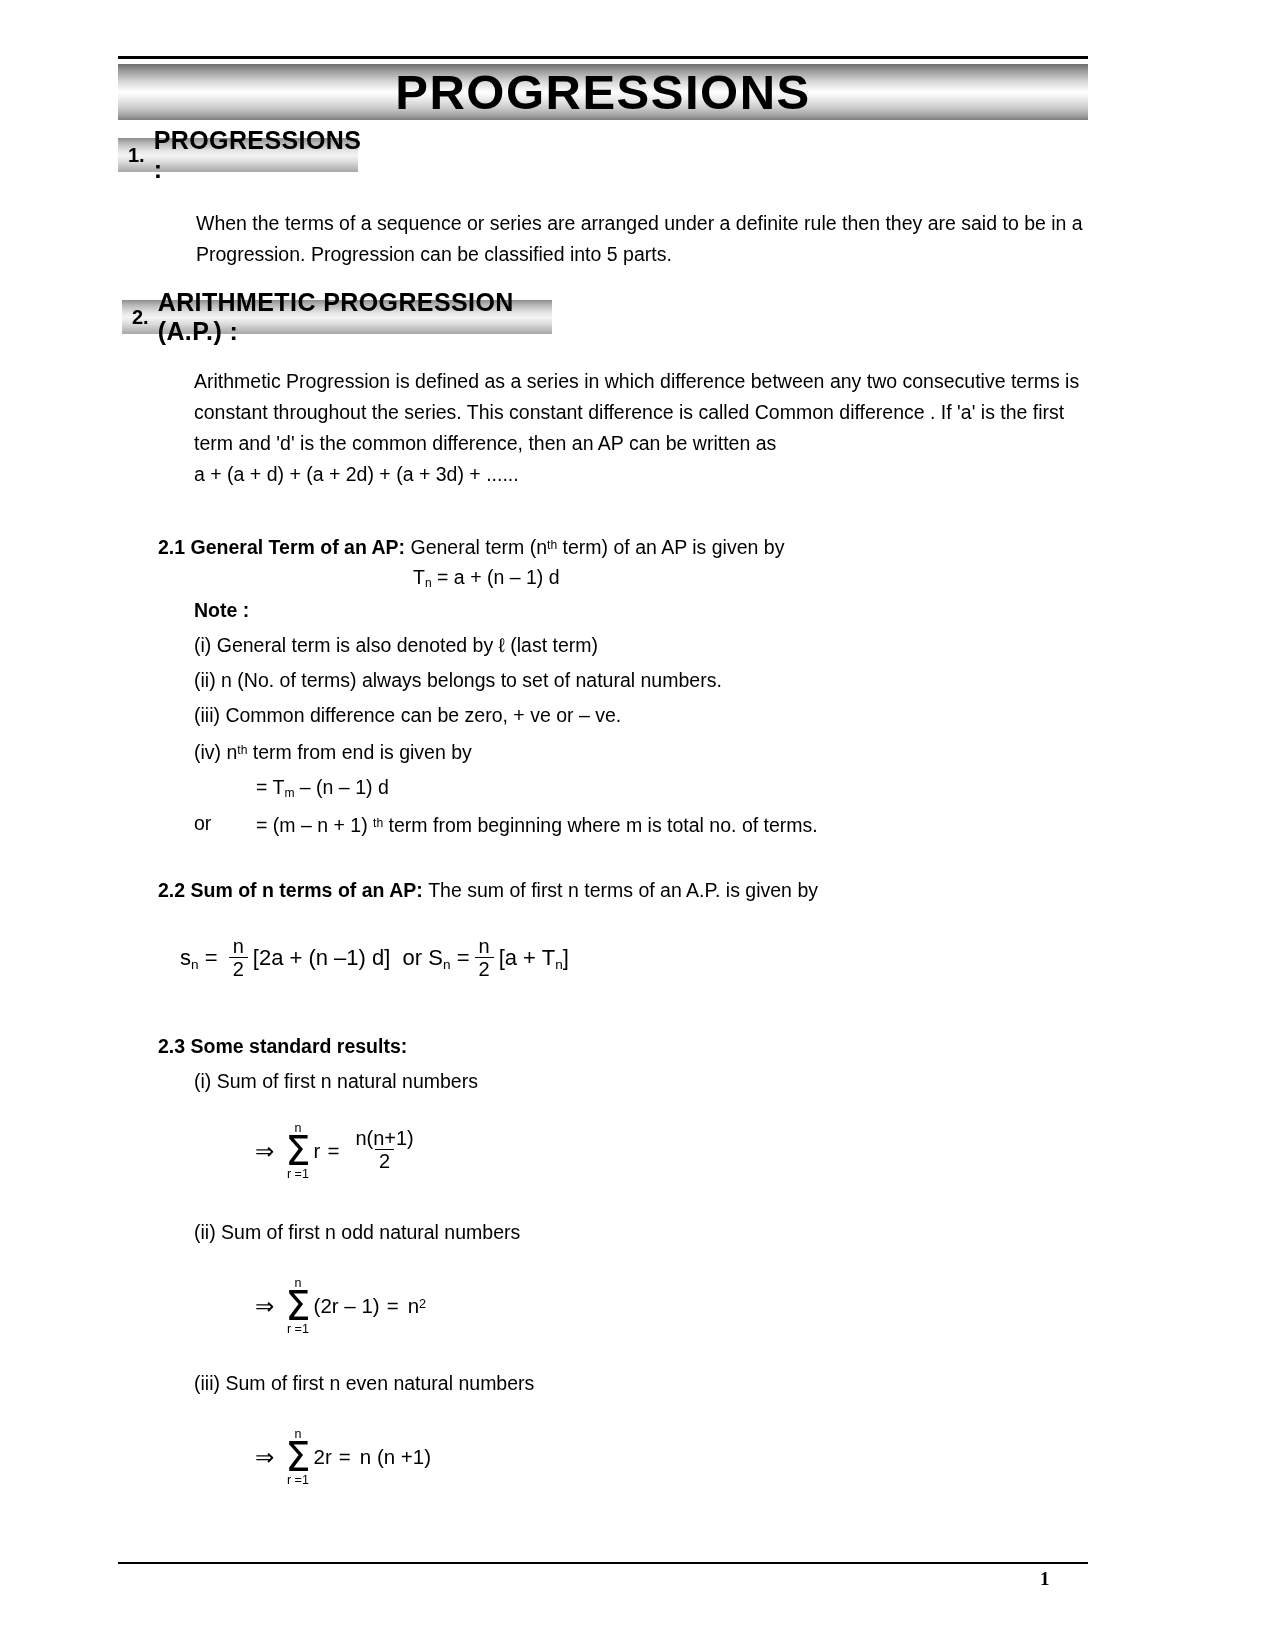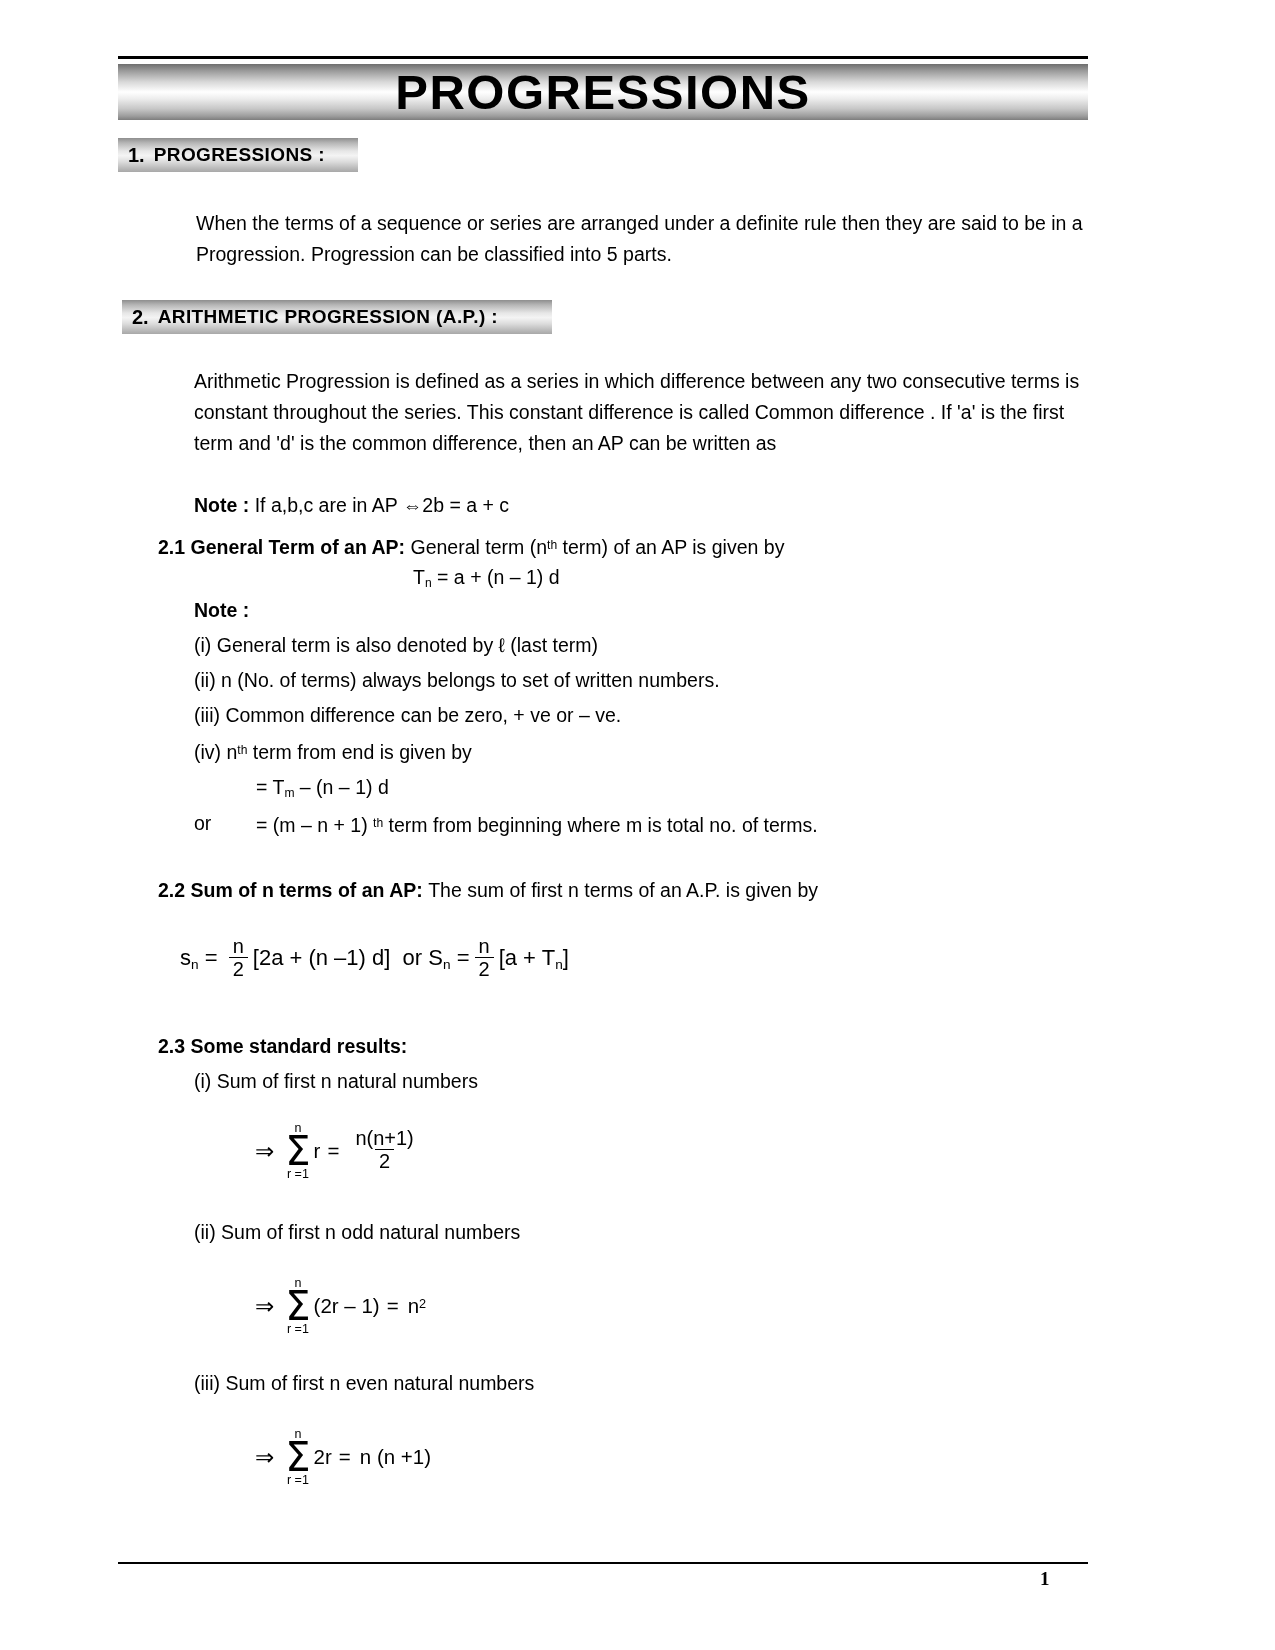--- a/index.html
+++ b/index.html
@@ -74,21 +74,21 @@
     align-items: center;
     padding-left: 10px;
     box-sizing: border-box;
   }
   .sec-bar .sec-num {
     font-size: 20px;
     font-weight: bold;
     margin-right: 9px;
   }
   .sec-bar .sec-txt {
-    font-size: 19px;
+    font-size: 25px;
     font-weight: bold;
     letter-spacing: 0.4px;
   }
 
   
   .txt {
     position: absolute;
     font-size: 19.5px;
     line-height: 31px;
     color: #000;
@@ -185,41 +185,39 @@
 
   <div class="txt wrap" style="left:196px; top:208px; width:894px;">When the terms of a sequence or series are arranged under a definite rule then they are said to be in a Progression. Progression can be classified into 5 parts.</div>
 
   <div class="sec-bar" style="left:122px; top:300px; width:430px;">
     <span class="sec-num">2.</span>
     <span class="sec-txt">ARITHMETIC PROGRESSION (A.P.) :</span>
   </div>
 
   <div class="txt wrap" style="left:194px; top:366px; width:898px;">Arithmetic Progression is defined as a series in which difference between any two consecutive terms is constant throughout the series. This constant difference is called Common difference . If 'a' is the first term and 'd' is the common difference, then an AP can be written as</div>
 
-
-  <div class="txt" style="left:194px; top:490px;">
-    <span class="b">Note :</span><span>&nbsp;</span><span>If a,b,c are in AP ⇔2b = a + c</span>
-  </div>
+  <div class="txt" style="left:194px; top:459px;">a + (a + d) + (a + 2d) + (a + 3d) + ......</div>
+
 
   <div class="txt" style="left:158px; top:530px;">
     <span class="b">2.1</span><span>&nbsp;</span><span class="b">General Term of an AP:</span><span>&nbsp;</span><span>General term (n</span><sup>th</sup><span> term) of an AP is given by</span>
   </div>
 
   <div class="txt" style="left:413px; top:562px;">
     <span>T</span><sub>n</sub><span> = a + (n – 1) d</span>
   </div>
 
   <div class="txt b" style="left:194px; top:595px;">Note :</div>
 
   <div class="txt" style="left:194px; top:630px;">
     <span>(i)</span><span>&nbsp;</span><span>General term is also denoted by ℓ (last term)</span>
   </div>
 
   <div class="txt" style="left:194px; top:665px;">
-    <span>(ii)</span><span>&nbsp;</span><span>n (No. of terms) always belongs to set of written numbers.</span>
+    <span>(ii)</span><span>&nbsp;</span><span>n (No. of terms) always belongs to set of natural numbers.</span>
   </div>
 
   <div class="txt" style="left:194px; top:735px;">
     <span>(iv)</span><span>&nbsp;</span><span>n</span><sup>th</sup><span> term from end is given by</span>
   </div>
 
   <div class="txt" style="left:194px; top:700px;">
     <span>(iii)</span><span>&nbsp;</span><span>Common difference can be zero, + ve or – ve.</span>
   </div>
 

